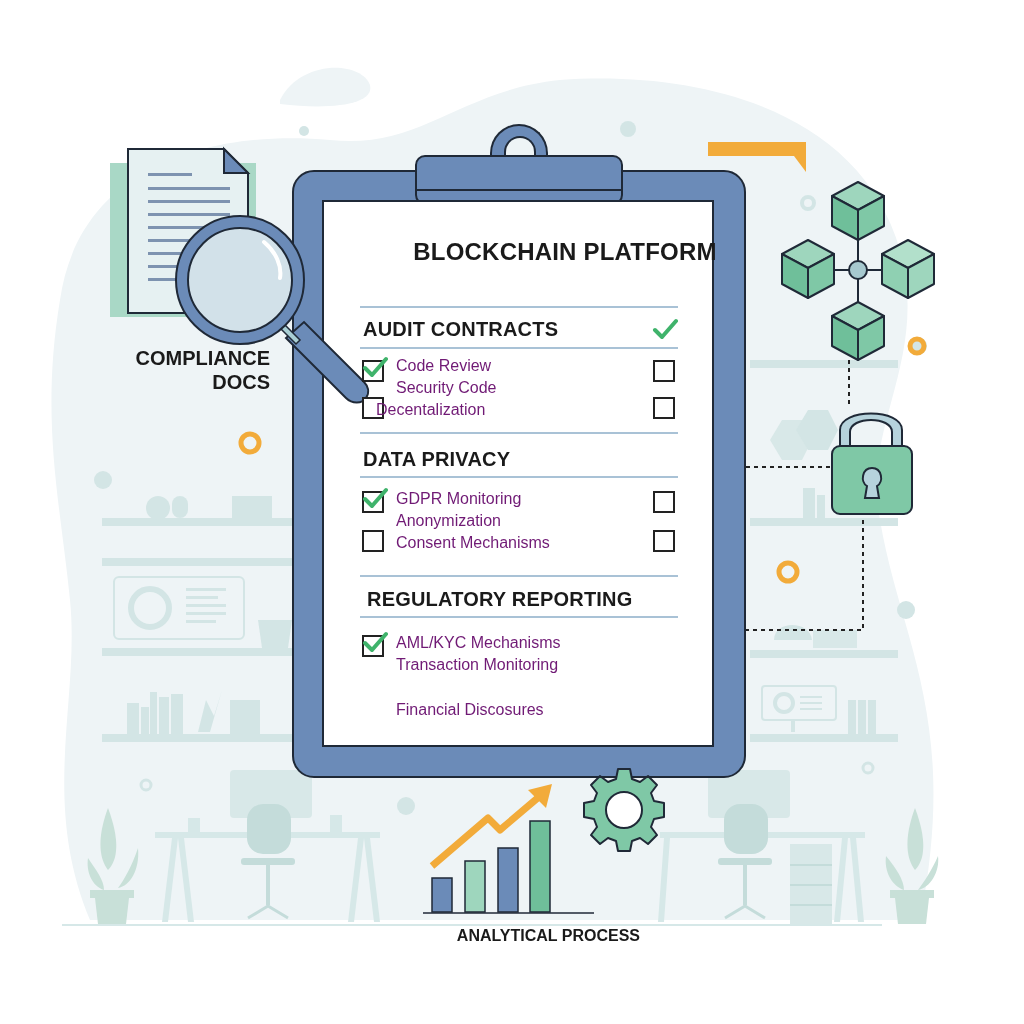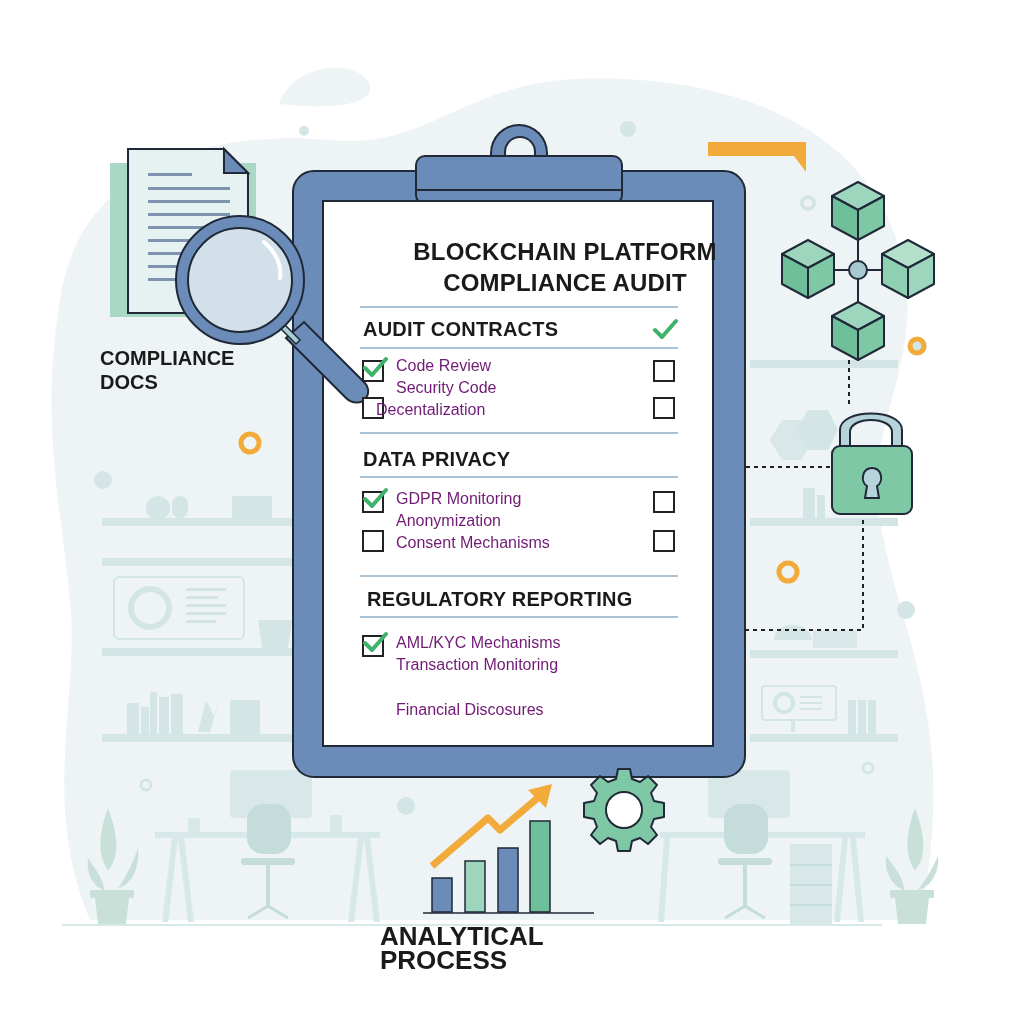--- a/index.html
+++ b/index.html
@@ -42,21 +42,21 @@
     }
     .item-text { position: absolute; font-size: 16px; color: #701a75; line-height: 22px; }
     .cbox {
       position: absolute; width: 22px; height: 22px; border: 2px solid #222; background: #fff;
     }
     .check {
       position: absolute; width: 26px; height: 22px;
     }
 
     .label {
-      position: absolute; font-weight: bold; color: #1a1a1a; text-align: left;
+      position: absolute; font-weight: bold; color: #1a1a1a; text-align: right;
     }
   </style>
 </head>
 <body>
 
 <svg class="bg" width="1024" height="1024" viewBox="0 0 1024 1024">
 
   <path d="M60 300 C 80 160, 220 130, 330 140 C 420 150, 460 90, 560 80 C 700 70, 860 110, 900 250 C 930 360, 860 430, 880 520 C 900 640, 960 720, 920 920 L 90 920 C 40 800, 80 700, 70 600 C 60 500, 40 420, 60 300 Z" fill="#eef4f6"></path>
   <path d="M280 100 C 300 60, 360 60, 370 85 C 375 105, 330 110, 280 104 Z" fill="#eef4f6"></path>
 
@@ -189,21 +189,20 @@
 <svg class="abs" style="left:168px;top:208px" width="210" height="210" viewBox="0 0 210 210">
   <path d="M118 130 L178 190 C 184 196, 194 196, 198 190 C 202 184, 200 178, 196 174 L 136 114 Z" fill="#6b8bb8" stroke="#1f2937" stroke-width="2"></path>
   <path d="M116 116 L132 132 L128 136 L112 120 Z" fill="#a9cfd4" stroke="#1f2937" stroke-width="1.5"></path>
   <circle cx="72" cy="72" r="64" fill="#6b8bb8" stroke="#1f2937" stroke-width="2"></circle>
   <circle cx="72" cy="72" r="52" fill="#e4f0f1" fill-opacity="0.85" stroke="#1f2937" stroke-width="2"></circle>
   <path d="M96 34 C 108 44, 114 58, 112 70" fill="none" stroke="#ffffff" stroke-width="4" stroke-linecap="round"></path>
 </svg>
 
 <div class="title">
   <div>BLOCKCHAIN PLATFORM</div>
-  <div>COMPLIANCE AUDIT</div>
 </div>
 
 <div class="rule" style="left:360px;top:306px;width:318px"></div>
 <div class="rule" style="left:360px;top:347px;width:318px"></div>
 <div class="rule" style="left:360px;top:432px;width:318px"></div>
 <div class="rule" style="left:360px;top:476px;width:318px"></div>
 <div class="rule" style="left:360px;top:575px;width:318px"></div>
 <div class="rule" style="left:360px;top:616px;width:318px"></div>
 
 <div class="sec-head" style="left:363px;top:318px">AUDIT CONTRACTS</div>
@@ -302,13 +301,13 @@
   <line x1="5" y1="135" x2="176" y2="135" stroke="#1f2937" stroke-width="1.5"></line>
   <path d="M14 88 L70 40 L82 52 L122 18" fill="none" stroke="#f2ab3a" stroke-width="7" stroke-linejoin="round"></path>
   <polygon points="134,6 110,12 128,30" fill="#f2ab3a"></polygon>
 </svg>
 
 <svg class="abs" style="left:580px;top:767px" width="88" height="88" viewBox="0 0 88 88">
   <path d="M38 2 L50 2 L52 12 L60 15 L68 9 L77 18 L71 26 L74 34 L84 36 L84 50 L74 52 L71 60 L77 68 L68 77 L60 71 L52 74 L50 84 L38 84 L36 74 L28 71 L20 77 L11 68 L17 60 L14 52 L4 50 L4 36 L14 34 L17 26 L11 18 L20 9 L28 15 L36 12 Z" fill="#7fc8a6" stroke="#1f2937" stroke-width="2" stroke-linejoin="round"></path>
   <circle cx="44" cy="43" r="18" fill="#ffffff" stroke="#1f2937" stroke-width="2"></circle>
 </svg>
 
-<div class="label" style="left:380px;top:924px;width:260px;font-size:26px;line-height:24px">ANALYTICAL PROCESS</div>
+<div class="label" style="left:380px;top:924px;width:260px;font-size:16px;line-height:24px">ANALYTICAL PROCESS</div>
 
 </body></html>

